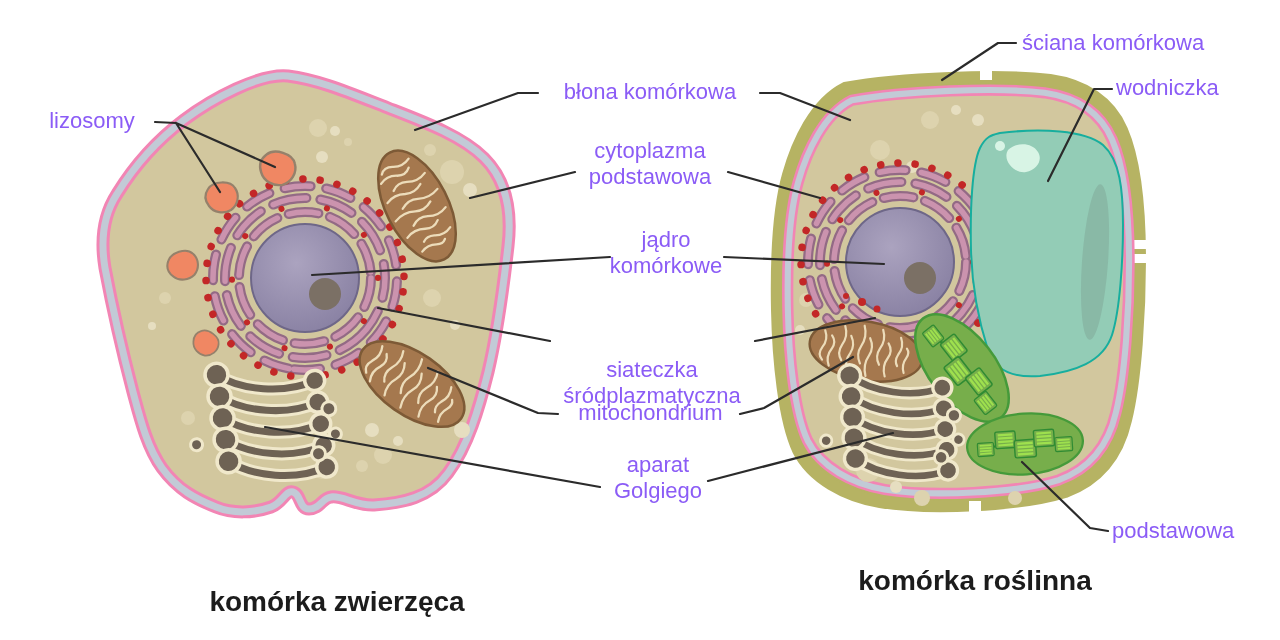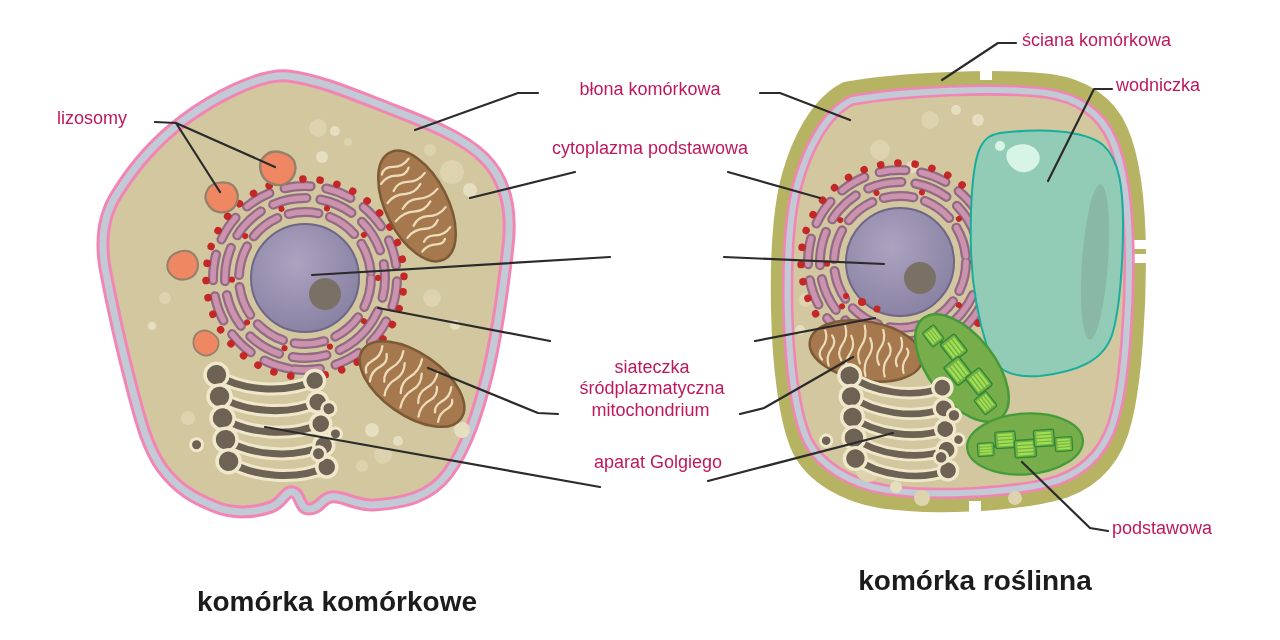--- a/index.html
+++ b/index.html
@@ -2,21 +2,21 @@
 <html><head>
 <meta charset="utf-8">
 <style>
   html,body{margin:0;padding:0;background:#ffffff;}
   #stage{
     position:relative;width:1280px;height:640px;background:#ffffff;
     font-family:"Liberation Sans","DejaVu Sans",sans-serif;overflow:hidden;
   }
   #art{position:absolute;left:0;top:0;}
   .lbl{
-    position:absolute;color:#be185d;font-size:18px;line-height:1.18;
+    position:absolute;color:#8b5cf6;font-size:22px;line-height:1.18;
     text-align:center;white-space:normal;
   }
   .lbl.left{text-align:left;}
   .lbl.right{text-align:center;}
   .title{
     position:absolute;color:#1c1c1c;font-size:28px;font-weight:bold;text-align:center;
   }
 </style>
 </head>
 <body>
@@ -234,30 +234,31 @@
     <path d="M1108,531 L1090,528 L1022,462"></path>
   </g>
 </svg>
 
 <div class="lbl right" style="left:32px;top:108px;width:120px;">lizosomy</div>
 
 <div class="lbl" style="left:535px;top:79px;width:230px;">błona komórkowa</div>
 
 <div class="lbl" style="left:550px;top:138px;width:200px;">cytoplazma podstawowa</div>
 
+<div class="lbl" style="left:586px;top:227px;width:160px;">jądro komórkowe</div>
 
 <div class="lbl" style="left:542px;top:312px;width:220px;margin-top:45px;">siateczka śródplazmatyczna</div>
 
 <div class="lbl" style="left:558px;top:400px;width:185px;">mitochondrium</div>
 
 <div class="lbl" style="left:583px;top:452px;width:150px;">aparat Golgiego</div>
 
 <div class="lbl left" style="left:1022px;top:30px;width:230px;">ściana komórkowa</div>
 
 <div class="lbl left" style="left:1116px;top:75px;width:140px;">wodniczka</div>
 
 <div class="lbl left" style="left:1112px;top:518px;width:150px;">podstawowa</div>
 
-<div class="title" style="left:157px;top:586px;width:360px;">komórka komórkowe</div>
+<div class="title" style="left:157px;top:586px;width:360px;">komórka zwierzęca</div>
 
 <div class="title" style="left:795px;top:565px;width:360px;">komórka roślinna</div>
 
 </div>
 
 </body></html>

